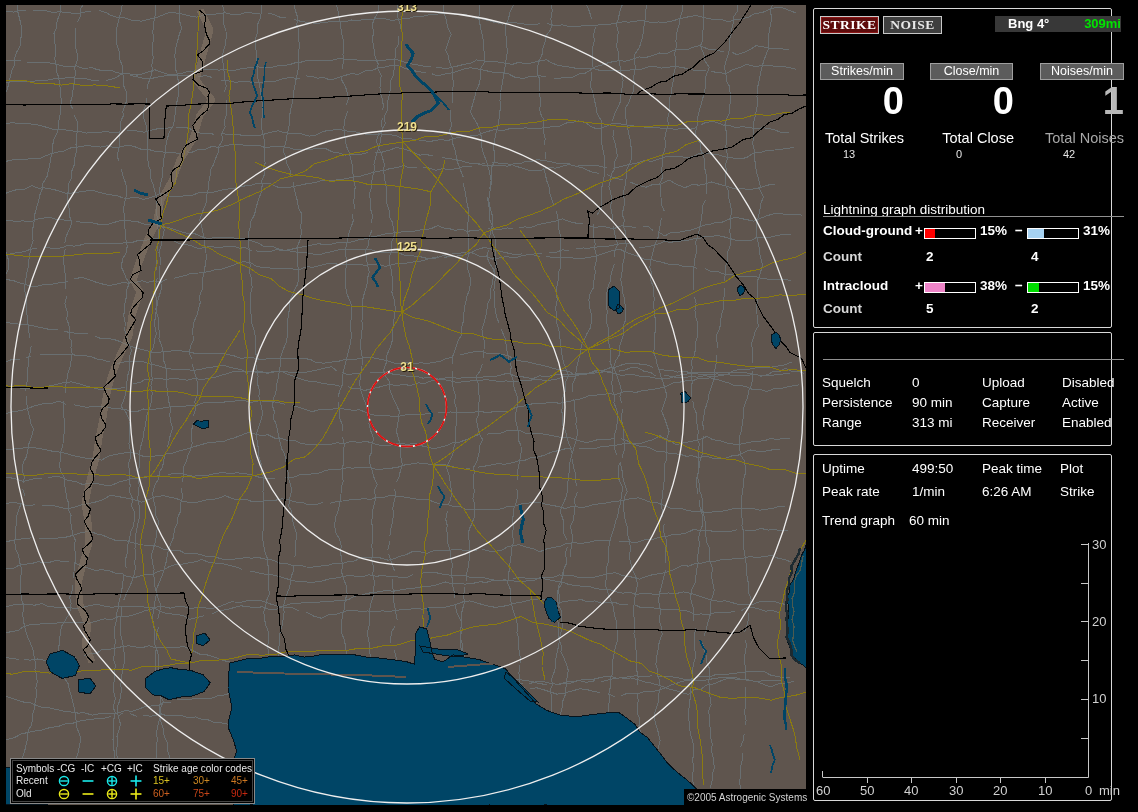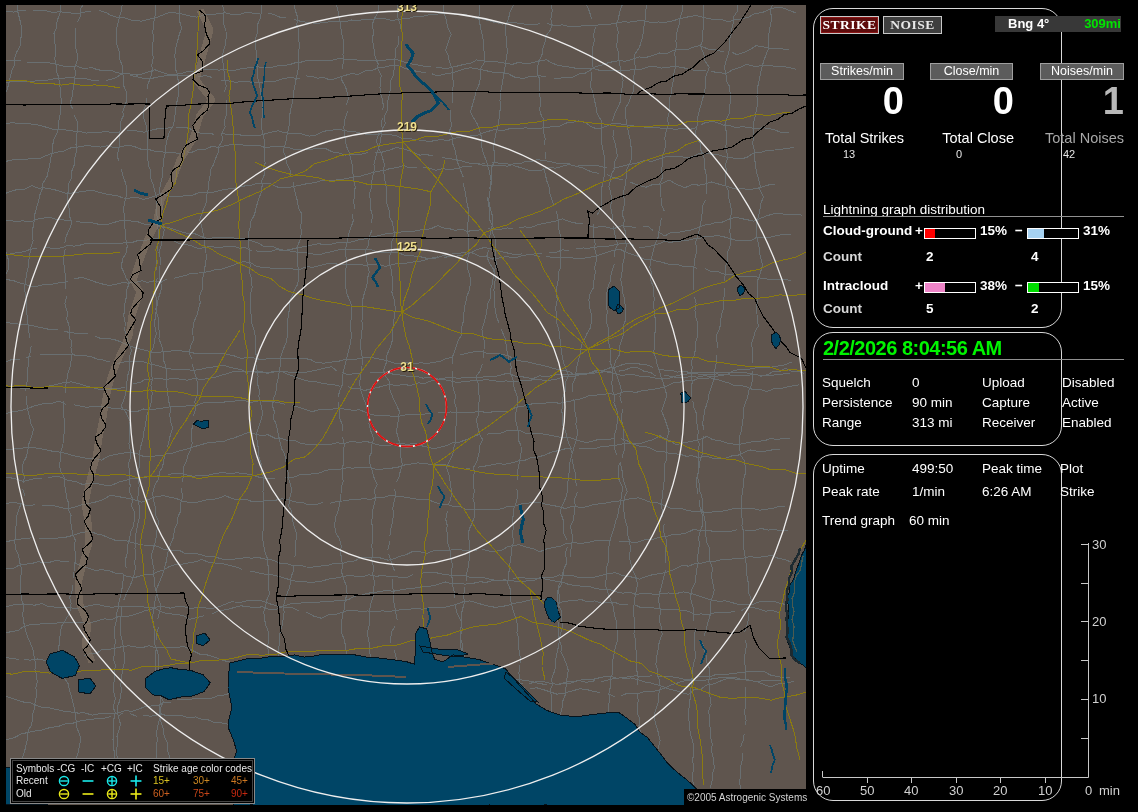--- a/index.html
+++ b/index.html
@@ -1,17 +1,17 @@
 <!DOCTYPE html>
 <html><head><meta charset="utf-8"><title>StormVue</title>
 <style>
 html,body{margin:0;padding:0;background:#000;width:1138px;height:812px;overflow:hidden}
 body{font-family:"Liberation Sans",sans-serif;position:relative}
 #map{position:absolute;left:6px;top:5px;width:800px;height:800px}
-.panel{position:absolute;left:813px;width:249px;border:1px solid #d8d8d8;border-radius:20px;background:#000;box-sizing:border-box}
+.panel{position:absolute;left:813px;width:299px;border:1px solid #d8d8d8;border-radius:2px;background:#000;box-sizing:border-box}
 .btn{position:absolute;font-weight:bold;font-family:"Liberation Serif",serif;font-size:13.5px;text-align:center;color:#fff}
 .lbtn{position:absolute;background:#5c5c5c;border:1px solid #9f9f9f;color:#fff;font-size:12.5px;text-align:center;height:15px;line-height:15px}
 .big{position:absolute;font-size:38px;font-weight:bold;color:#fff;text-align:right;width:90px;line-height:30px}
 .tot{position:absolute;font-size:14.5px;color:#fff;text-align:right;width:110px}
 .val{position:absolute;font-size:11px;color:#e5e5e5;text-align:center;width:110px}
 .g{color:#a8a8a8}
 .grn{color:#00e400}
 .row13{position:absolute;font-size:13.5px;color:#fff}
 .bar{position:absolute;width:50px;height:9px;border:1px solid #fff;background:#000}
 .bar>div{height:9px}
@@ -176,21 +176,20 @@
  <div class="bar" style="left:213px;top:273px">
       <div style="width:11px;background:#00dd00"></div>
     </div>
  <div class="pct" style="left:269px;top:269px">15%</div>
  <div class="row13" style="left:9px;top:292px;font-weight:bold;color:#d8d8d8">Count</div>
  <div class="pct" style="left:112px;top:292px">5</div>
  <div class="pct" style="left:217px;top:292px">2</div>
 </div>
 
 <div class="panel" style="top:332px;height:114px">
- <div style="position:absolute;left:9px;top:4px;font-size:20px;font-weight:bold;color:#00f400;letter-spacing:-0.5px">2/2/2026 8:04:56 AM</div>
  <div style="position:absolute;left:9px;top:26px;width:301px;border-top:1px solid #909090"></div>
  <div class="row13" style="left:8px;top:42px">Squelch</div>
  <div class="row13" style="left:98px;top:42px">0</div>
  <div class="row13" style="left:168px;top:42px">Upload</div>
  <div class="row13 g" style="left:248px;top:42px">Disabled</div>
  <div class="row13" style="left:8px;top:62px">Persistence</div>
  <div class="row13" style="left:98px;top:62px">90 min</div>
  <div class="row13" style="left:168px;top:62px">Capture</div>
  <div class="row13 grn" style="left:248px;top:62px">Active</div>
  <div class="row13" style="left:8px;top:82px">Range</div>

